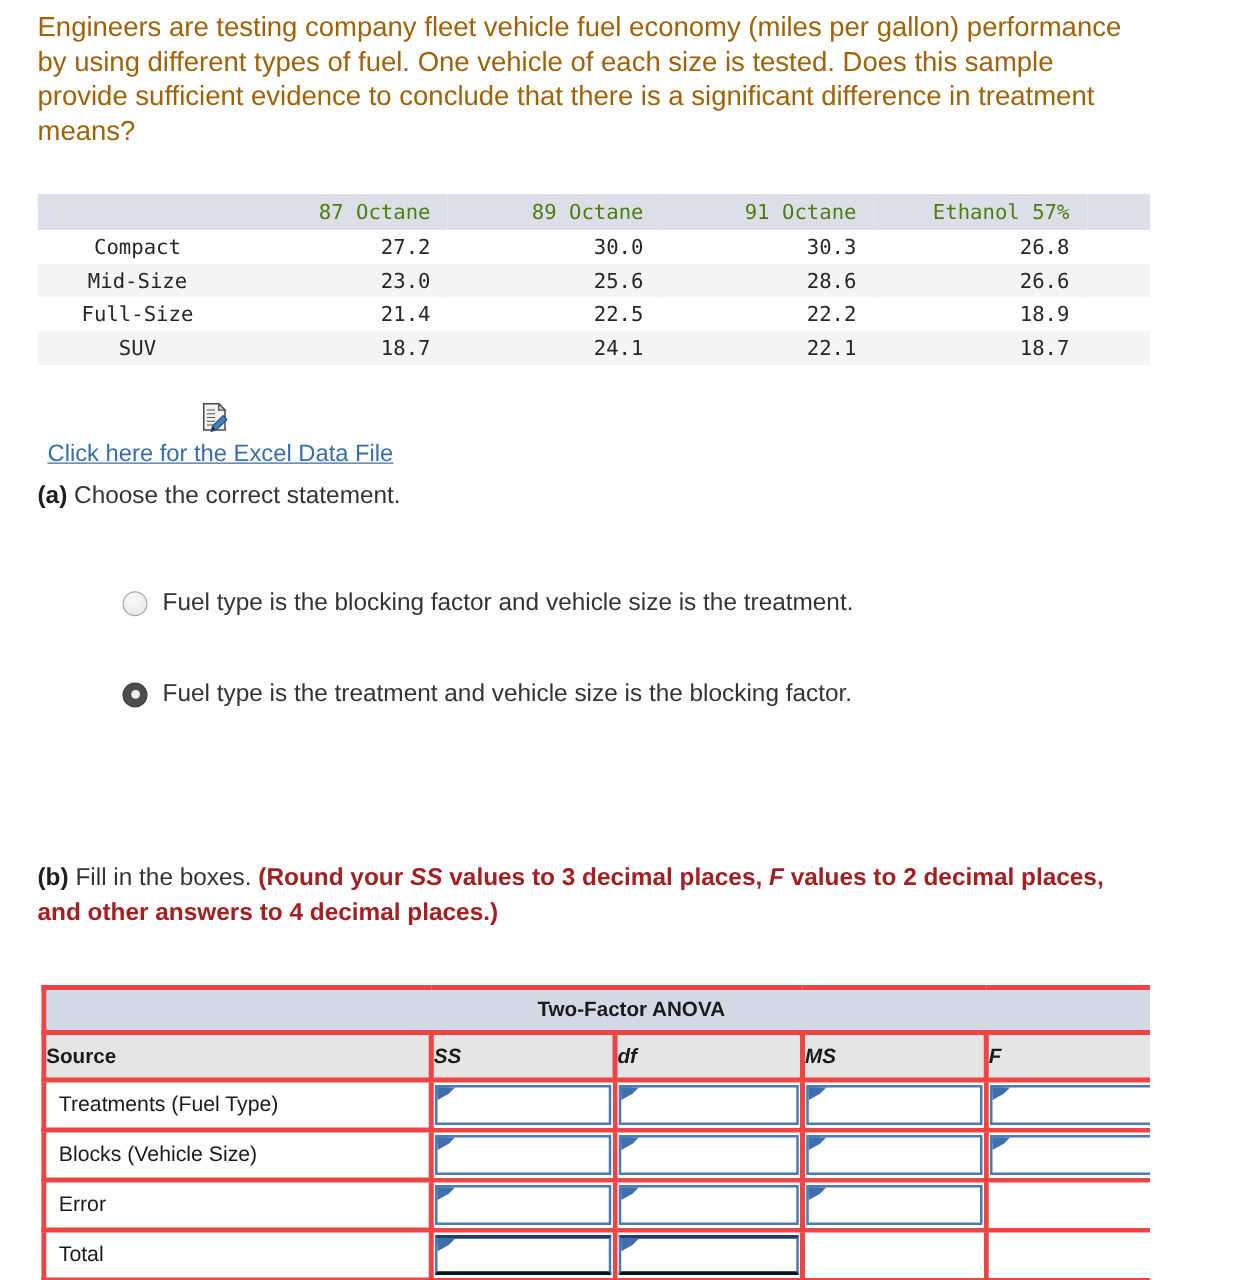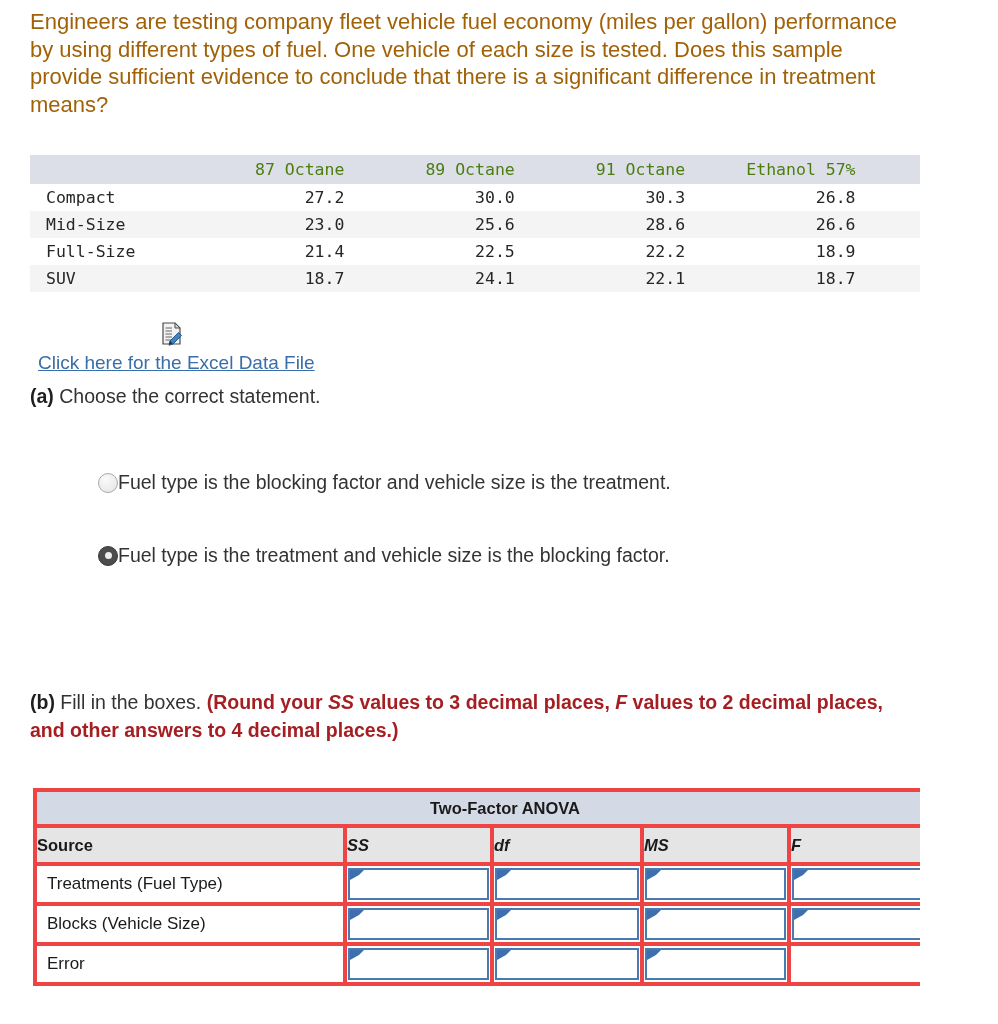--- a/index.html
+++ b/index.html
@@ -55,21 +55,21 @@
     text-align: left;
     width: 140px;
   }
   table.data-table td {
     padding: 4px 14px 4px 4px;
     text-align: right;
     color: #262626;
     white-space: nowrap;
   }
   table.data-table td.rowlabel {
-    text-align: left;
+    text-align: center;
     padding-left: 16px;
     margin-top: 20px;
   }
   table.data-table tbody tr:nth-child(odd)  { background: #ffffff; }
   table.data-table tbody tr:nth-child(even) { background: #f4f4f4; }
 
   
   .excel-link {
     position: absolute;
     left: 30px;
@@ -96,21 +96,21 @@
     font-size: 19.5px;
     color: #333333;
   }
   .part-a-label b { font-weight: bold; color: #1e1e1e; }
 
   .choice {
     position: absolute;
     left: 98px;
     display: flex;
     align-items: center;
-    gap: 0;
+    gap: 12px;
     font-size: 19.5px;
     color: #333333;
   }
   .choice.c1 { top: 471px; }
   .choice.c2 { top: 544px; }
 
   .radio {
     width: 20px;
     height: 20px;
     border-radius: 50%;
@@ -415,15 +415,30 @@
             </span>
         </td>
         <td class="box-cell">
           <span class="answer-box">
               <span class="marker"></span>
             </span>
         </td>
         <td class="box-cell"></td>
       </tr>
 
+      <tr>
+        <td class="src-cell">Total</td>
+        <td class="box-cell">
+          <span class="answer-box thick-top thick-bot">
+              <span class="marker"></span>
+            </span>
+        </td>
+        <td class="box-cell">
+          <span class="answer-box thick-top thick-bot">
+              <span class="marker"></span>
+            </span>
+        </td>
+        <td class="box-cell"></td>
+        <td class="box-cell"></td>
+      </tr>
     </tbody>
   </table>
 </div>
 
 </body></html>

